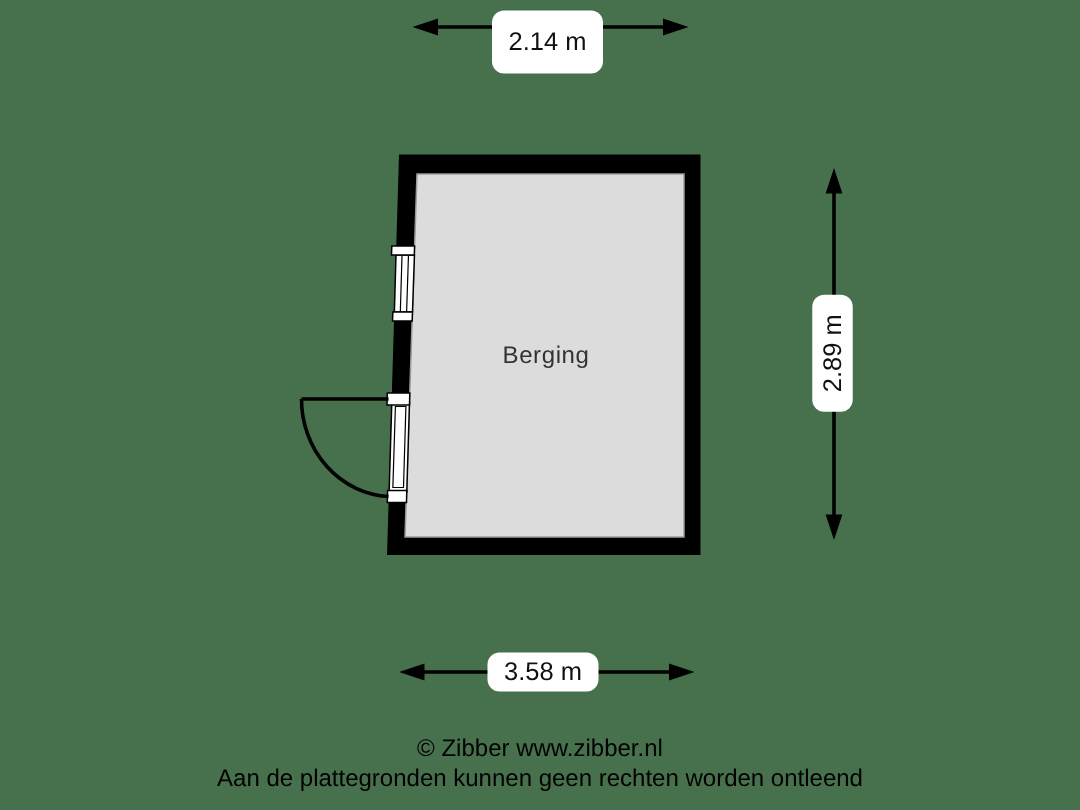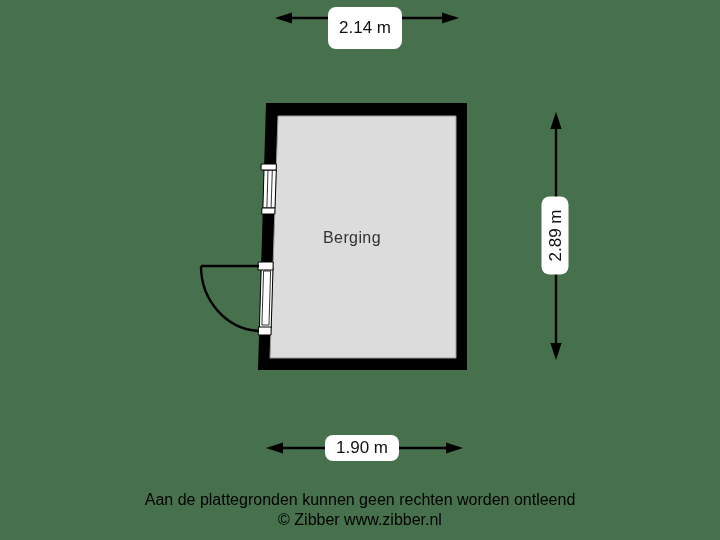--- a/index.html
+++ b/index.html
@@ -19,21 +19,21 @@
     font-size:17px;color:#111111;
     white-space:nowrap;
   }
   .dim-label.top{left:328px;top:7px;width:74px;height:42px;}
   .dim-label.bottom{left:325px;top:435px;width:74px;height:26px;}
   .dim-label.right{
     left:516px;top:222px;width:78px;height:27px;
     transform:rotate(-90deg);
   }
   .room-label{
-    position:absolute;left:352px;top:238px;
+    position:absolute;left:364px;top:238px;
     transform:translate(-50%,-50%);
     font-size:16px;color:#333333;letter-spacing:.4px;
   }
   .footer{
     position:absolute;left:0;right:0;top:490px;
     text-align:center;color:#000000;
     font-size:16px;line-height:20px;
   }
 </style>
 </head>
@@ -80,21 +80,21 @@
     <g>
       <line x1="556" y1="116" x2="556" y2="356" stroke="#000000" stroke-width="2.4"></line>
       <polygon points="556,112 550.4,129 561.6,129" fill="#000000"></polygon>
       <polygon points="556,360 550.4,343 561.6,343" fill="#000000"></polygon>
     </g>
   </svg>
 
   <div class="room-label">Berging</div>
 
   <div class="dim-label top">2.14 m</div>
-  <div class="dim-label bottom">1.90 m</div>
+  <div class="dim-label bottom">3.58 m</div>
   <div class="dim-label right">2.89 m</div>
 
   <div class="footer">
+    <div>© Zibber www.zibber.nl</div>
     <div>Aan de plattegronden kunnen geen rechten worden ontleend</div>
-    <div>© Zibber www.zibber.nl</div>
   </div>
 
 </div>
 
 </body></html>

